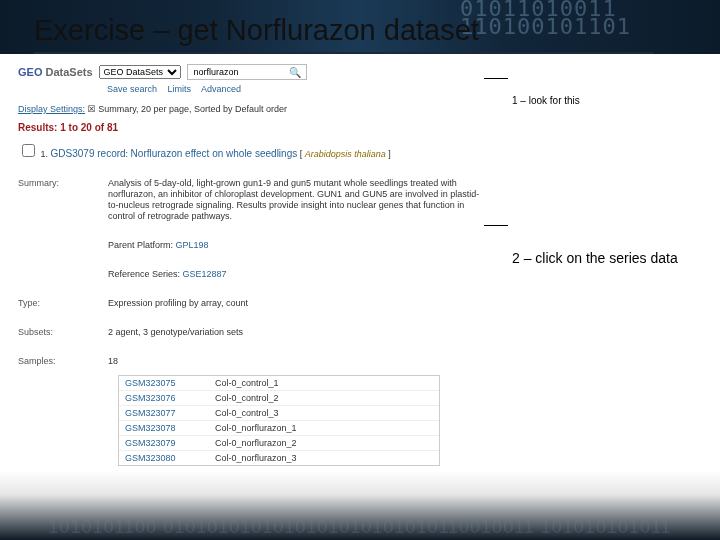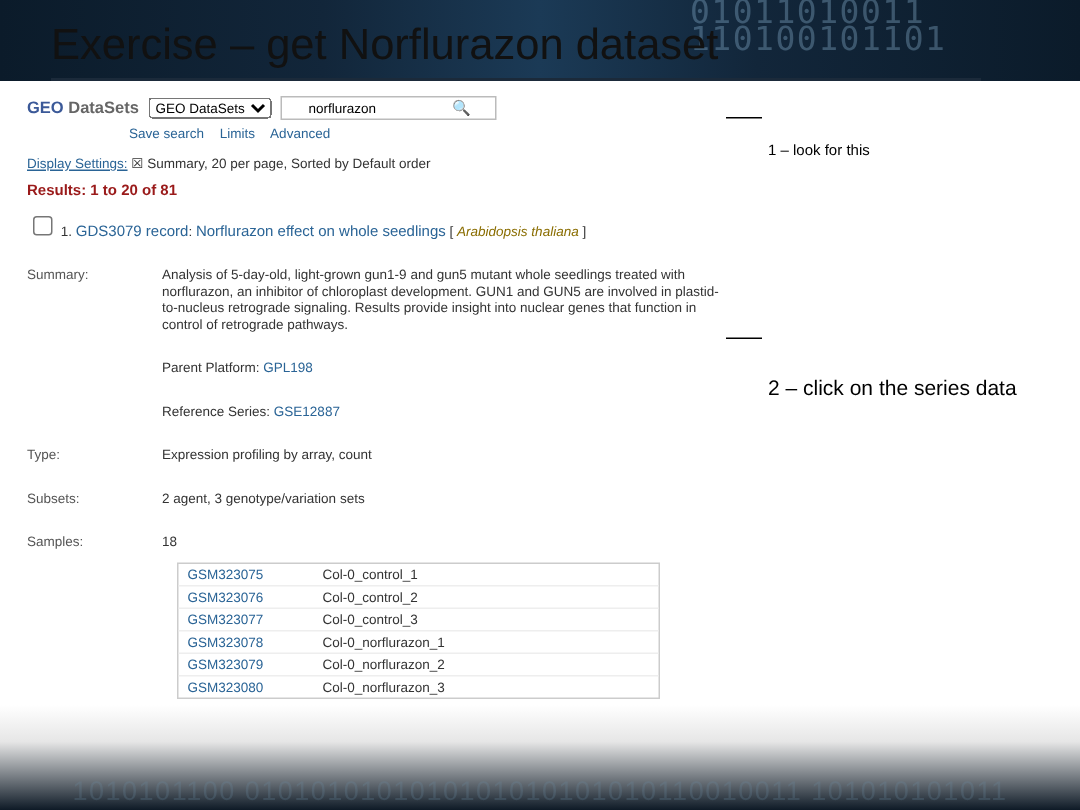--- a/index.html
+++ b/index.html
@@ -16,24 +16,24 @@
   .annot2{position:absolute;left:512px;top:250px;font-size:14px;color:#000}
   
   .arrow{position:absolute;height:0;border-top:1.5px solid #000}
   .arrow .head{position:absolute;left:-8px;top:-4px;width:0;height:0;border-top:4px solid transparent;border-bottom:4px solid transparent;border-right:8px solid #000}
   
   .geo{position:absolute;left:14px;top:62px;width:470px;height:340px;font-size:9px;color:#333;background:#fff}
   .geo .topbar{display:flex;align-items:center;gap:6px;padding:2px 4px}
   .geo .logo{color:#666;font-weight:bold;font-size:11px}
   .geo .logo span{color:#3b5998}
   .geo select{font-size:9px}
-  .geo .searchbox{display:flex;align-items:center;border:1px solid #bbb;padding:1px 16px;gap:4px;background:#fff}
+  .geo .searchbox{display:flex;align-items:center;border:1px solid #bbb;padding:1px 4px;gap:4px;background:#fff}
   .geo .searchbox input{border:none;outline:none;font-size:9px;width:90px}
   .geo .searchbox .mag{color:#888;font-size:10px}
-  .geo .linkrow{margin-left:72px;margin-top:2px}
+  .geo .linkrow{margin-left:93px;margin-top:2px}
   .geo .linkrow a{color:#2a6496;font-size:9px;margin-right:8px;text-decoration:none}
   .geo .display{margin-top:10px;padding:0 4px}
   .geo .display a{color:#2a6496;text-decoration:underline}
   .geo .results{color:#9a1a1a;font-weight:bold;font-size:10px;margin:8px 4px}
   .geo .pager{position:absolute;right:6px;top:92px;font-size:8px;color:#666}
   .geo .pager input{width:14px;font-size:8px}
   .geo .record{margin:6px 4px}
   .geo .rectitle a{color:#2a6496;font-weight:normal;font-size:10px;text-decoration:none}
   .geo .rectitle .organism{color:#8a6d00;font-weight:normal;font-style:italic}
   .geo .kv{display:flex;margin-top:18px}

